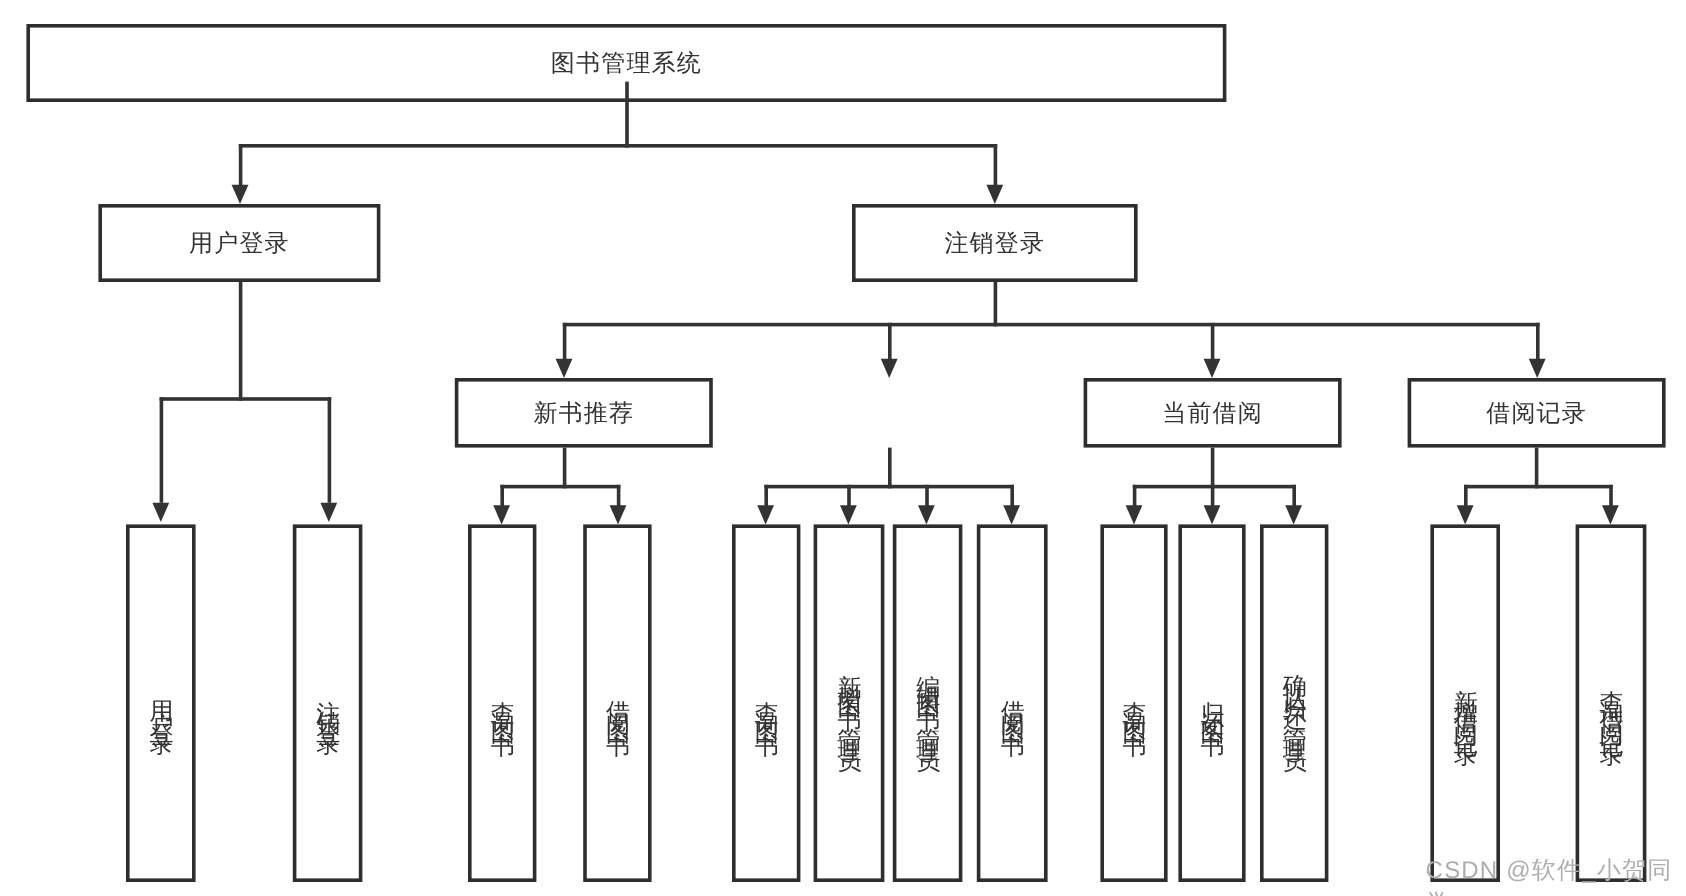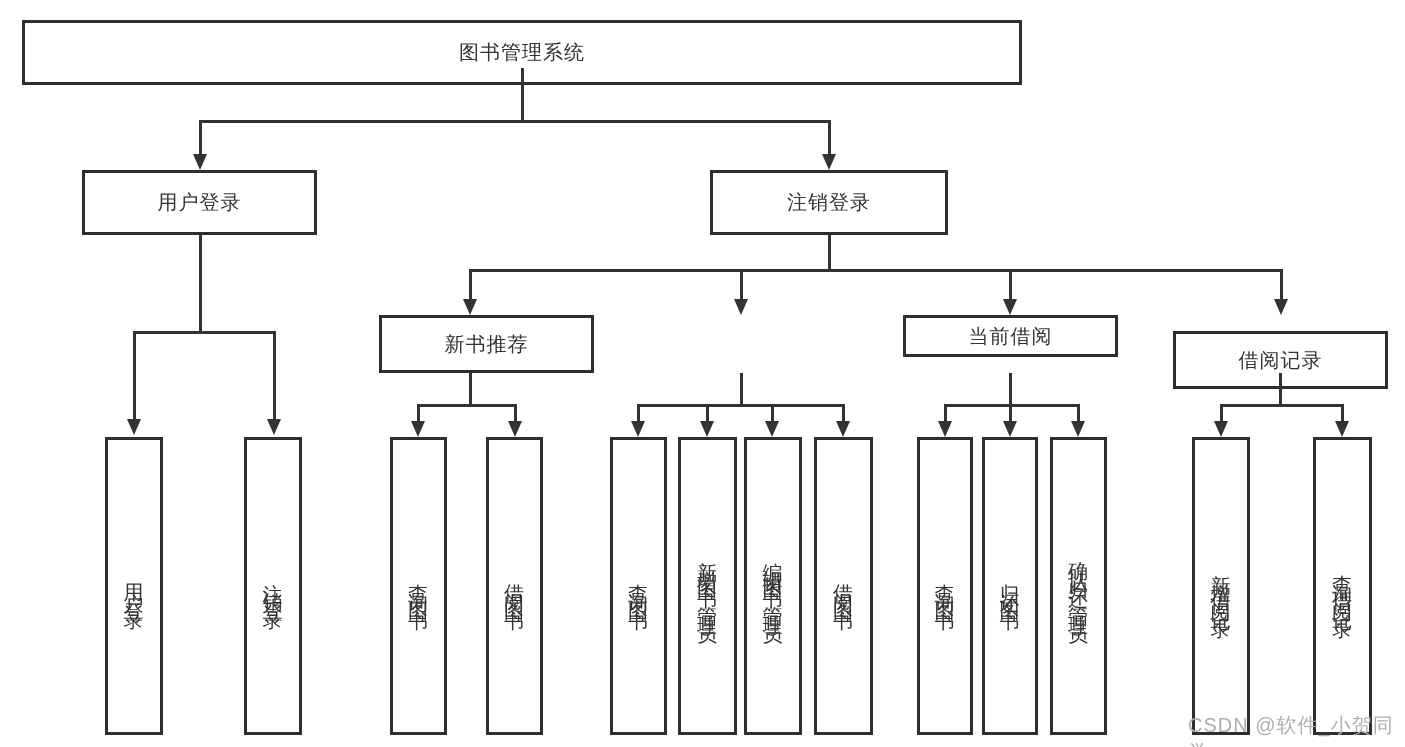--- a/index.html
+++ b/index.html
@@ -112,24 +112,24 @@
   <div class="vline" style="left:739.5px; top:269px; height:31px;"></div>
   <div class="tri" style="left:734px; top:299px;"></div>
   <div class="vline" style="left:1008.5px; top:269px; height:31px;"></div>
   <div class="tri" style="left:1003px; top:299px;"></div>
   <div class="vline" style="left:1279.5px; top:269px; height:31px;"></div>
   <div class="tri" style="left:1274px; top:299px;"></div>
 
   <div class="hbox" style="left:379px; top:315px; width:215px; height:58px;">
     <span>新书推荐</span>
   </div>
-  <div class="hbox" style="left:903px; top:315px; width:215px; height:42px;">
+  <div class="hbox" style="left:903px; top:315px; width:215px; height:58px;">
     <span>当前借阅</span>
   </div>
-  <div class="hbox" style="left:1173px; top:331px; width:215px; height:58px;">
+  <div class="hbox" style="left:1173px; top:315px; width:215px; height:58px;">
     <span>借阅记录</span>
   </div>
 
   <div class="vline" style="left:468.5px; top:373px; height:34px;"></div>
   <div class="hline" style="left:416.5px; top:404px; width:100px;"></div>
   <div class="vline" style="left:416.5px; top:404px; height:19px;"></div>
   <div class="tri" style="left:411px; top:421px;"></div>
   <div class="vline" style="left:513.5px; top:404px; height:19px;"></div>
   <div class="tri" style="left:508px; top:421px;"></div>
 

